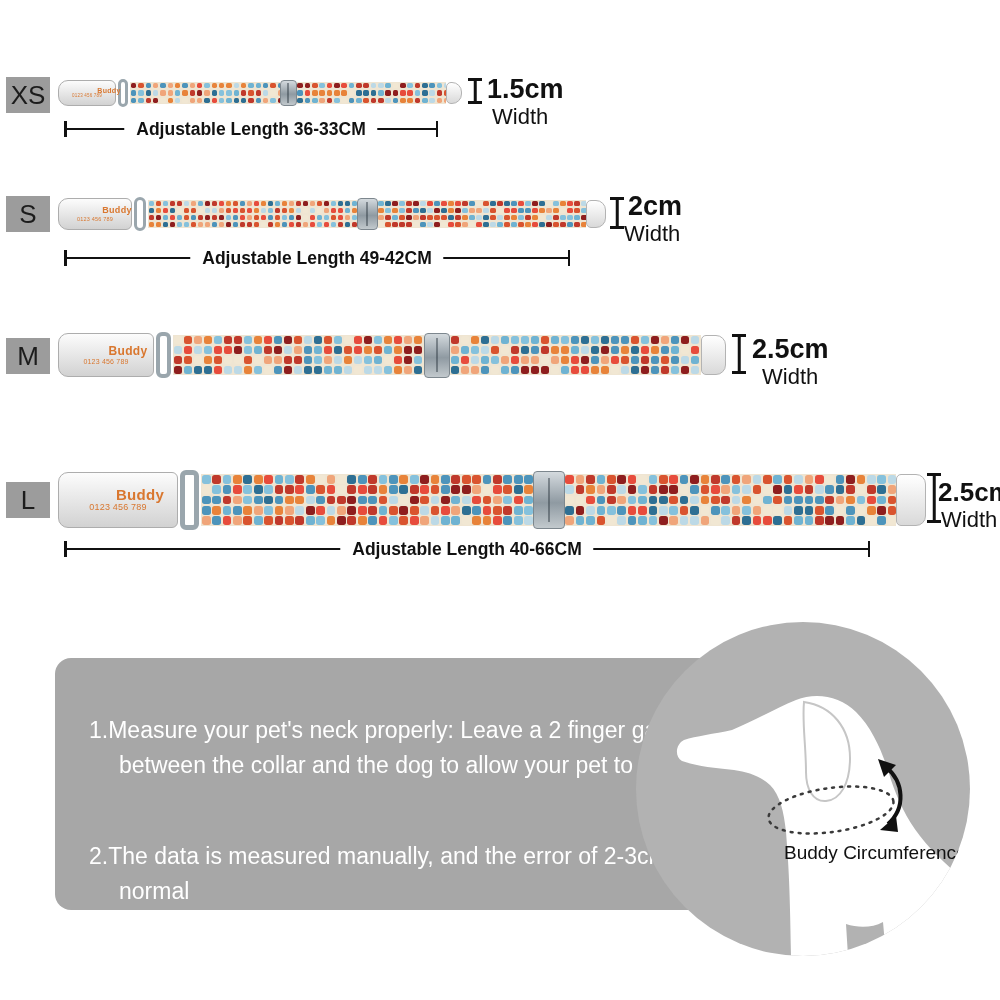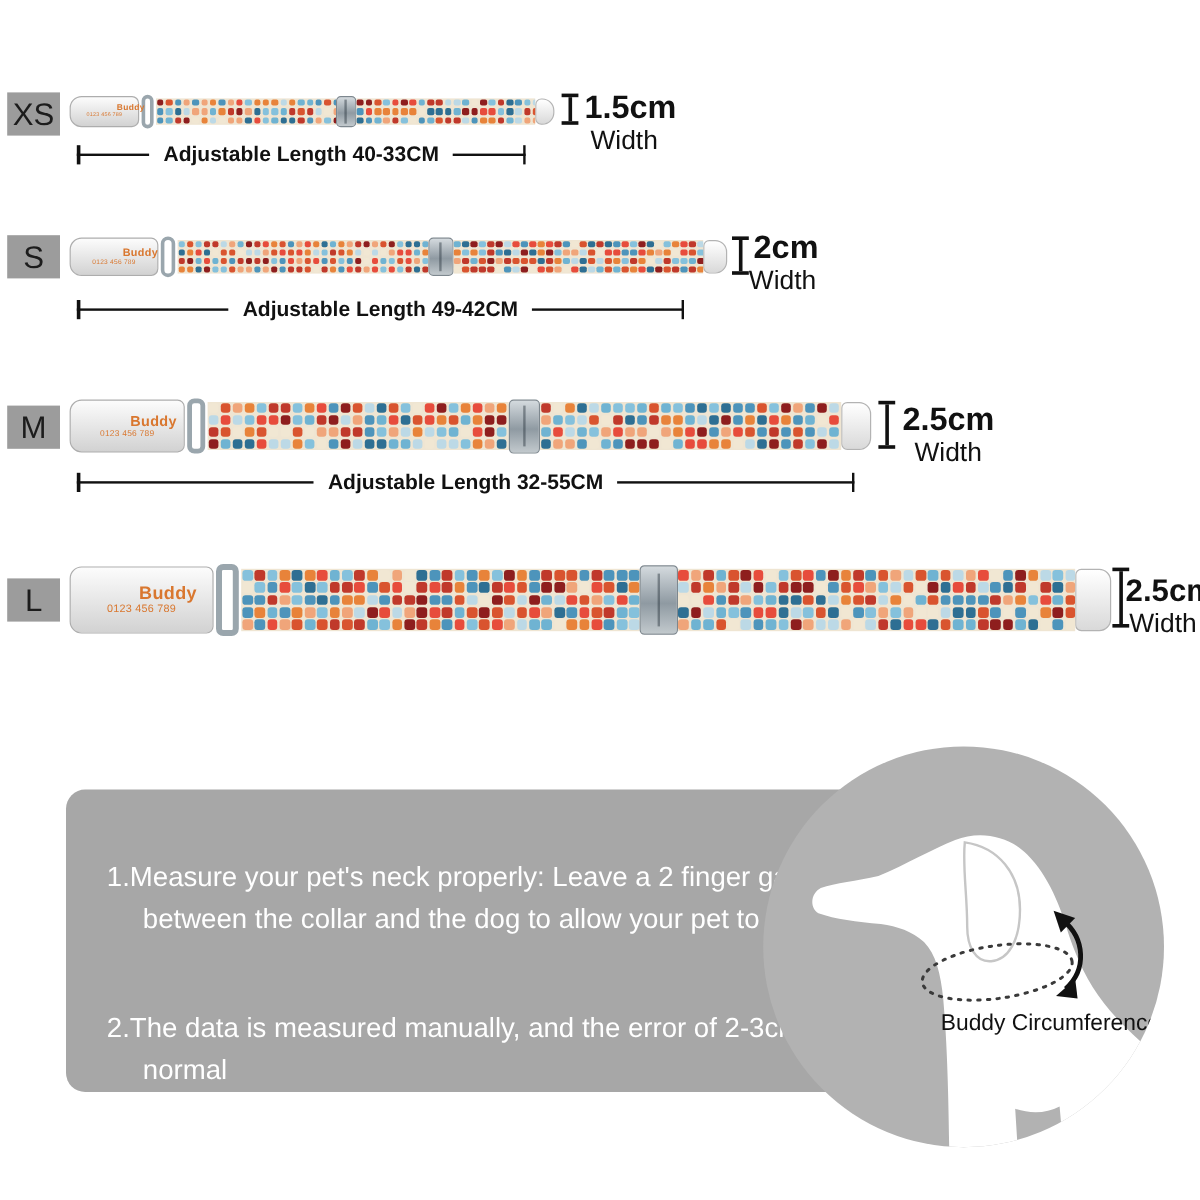--- a/index.html
+++ b/index.html
@@ -236,21 +236,21 @@
         <i style="position: absolute; border-radius: 30%; left: 140.1px; top: 15.5px; width: 5.7px; height: 5.7px; background: rgb(240, 165, 122);"></i>
         <i style="position: absolute; border-radius: 30%; left: 147.5px; top: 15.5px; width: 5.7px; height: 5.7px; background: rgb(240, 165, 122);"></i>
       </div>
     <div class="tip"></div>
   </div>
   <div class="ibeam i0"></div>
   <div class="wv wv0">1.5cm</div>
   <div class="wl wl0">Width</div>
   <div class="len l0">
     <div class="bar"></div>
-    <span class="lbl">Adjustable Length 40-33CM</span>
+    <span class="lbl">Adjustable Length 36-33CM</span>
   </div>
 
   <div class="badge b1">S</div>
   <div class="collar s c1">
     <div class="buckle">
       <div class="brand">Buddy</div>
       <div class="phone">0123 456 789</div>
     </div>
     <div class="ring"></div>
     <div class="strap mosaic">
@@ -726,24 +726,20 @@
         <i style="position: absolute; border-radius: 30%; left: 220.8px; top: 30.8px; width: 8.4px; height: 8.4px; background: rgb(133, 193, 220);"></i>
         <i style="position: absolute; border-radius: 30%; left: 230.8px; top: 30.8px; width: 8.4px; height: 8.4px; background: rgb(142, 30, 30);"></i>
         <i style="position: absolute; border-radius: 30%; left: 240.8px; top: 30.8px; width: 8.4px; height: 8.4px; background: rgb(188, 217, 230);"></i>
         <i style="position: absolute; border-radius: 30%; left: 250.8px; top: 30.8px; width: 8.4px; height: 8.4px; background: rgb(241, 231, 211);"></i>
       </div>
     <div class="tip"></div>
   </div>
   <div class="ibeam i2"></div>
   <div class="wv wv2">2.5cm</div>
   <div class="wl wl2">Width</div>
-  <div class="len l2">
-    <div class="bar"></div>
-    <span class="lbl">Adjustable Length 32-55CM</span>
-  </div>
 
   <div class="badge b3">L</div>
   <div class="collar l c3">
     <div class="buckle">
       <div class="brand">Buddy</div>
       <div class="phone">0123 456 789</div>
     </div>
     <div class="ring"></div>
     <div class="strap mosaic">
         <i style="position: absolute; border-radius: 30%; left: 0.8px; top: 0.8px; width: 8.8px; height: 8.8px; background: rgb(133, 193, 220);"></i>
@@ -1068,20 +1064,24 @@
         <i style="position: absolute; border-radius: 30%; left: 292px; top: 42.4px; width: 8.8px; height: 8.8px; background: rgb(46, 111, 147);"></i>
         <i style="position: absolute; border-radius: 30%; left: 302.4px; top: 42.4px; width: 8.8px; height: 8.8px; background: rgb(241, 231, 211);"></i>
         <i style="position: absolute; border-radius: 30%; left: 312.8px; top: 42.4px; width: 8.8px; height: 8.8px; background: rgb(77, 148, 187);"></i>
         <i style="position: absolute; border-radius: 30%; left: 323.2px; top: 42.4px; width: 8.8px; height: 8.8px; background: rgb(241, 231, 211);"></i>
       </div>
     <div class="tip"></div>
   </div>
   <div class="ibeam i3"></div>
   <div class="wv wv3">2.5cm</div>
   <div class="wl wl3">Width</div>
+  <div class="len l3">
+    <div class="bar"></div>
+    <span class="lbl">Adjustable Length 40-66CM</span>
+  </div>
 
   <div class="notes">
     <p class="note n1">1.Measure your pet's neck properly: Leave a 2 finger gap between the collar and the dog to allow your pet to relax</p>
     <p class="note n2">2.The data is measured manually, and the error of 2-3cm is normal</p>
   </div>
 
   <div class="circle">
     <svg viewBox="0 0 334 334">
       <path fill="#ffffff" d="M48,118 C40,122 38,134 46,139 C60,144 78,146 98,148 C112,150 124,154 134,163 C144,173 148,190 150,210 C152,235 154,260 155,334 L212,334 L210,302 C222,306 236,306 247,300 L250,334 L334,334 L334,262 C316,248 298,232 284,214 C270,196 262,178 255,158 C248,134 238,108 220,90 C204,74 180,70 160,78 C140,86 120,98 96,108 C78,112 60,114 48,118 Z"></path>
       <path fill="#ffffff" stroke="#c6c6c6" stroke-width="2" d="M168,80 C196,84 214,106 214,136 C214,162 204,178 190,179 C177,180 170,167 170,150 C170,124 166,100 168,80 Z"></path>

